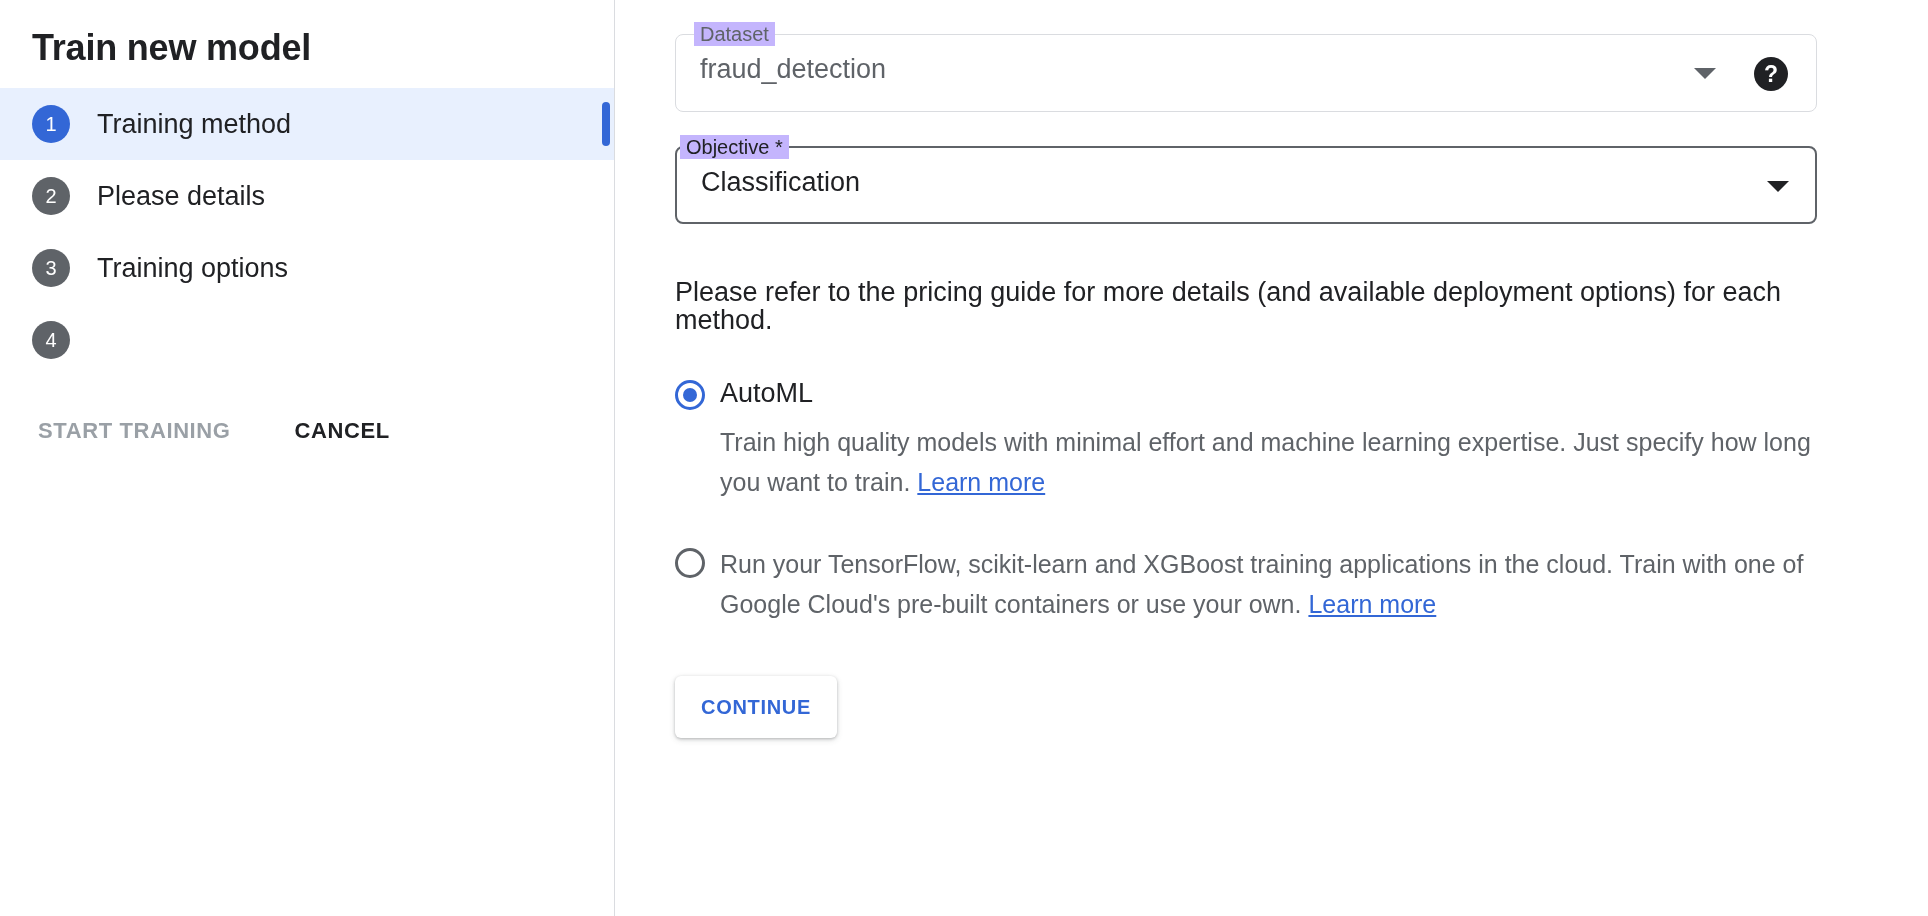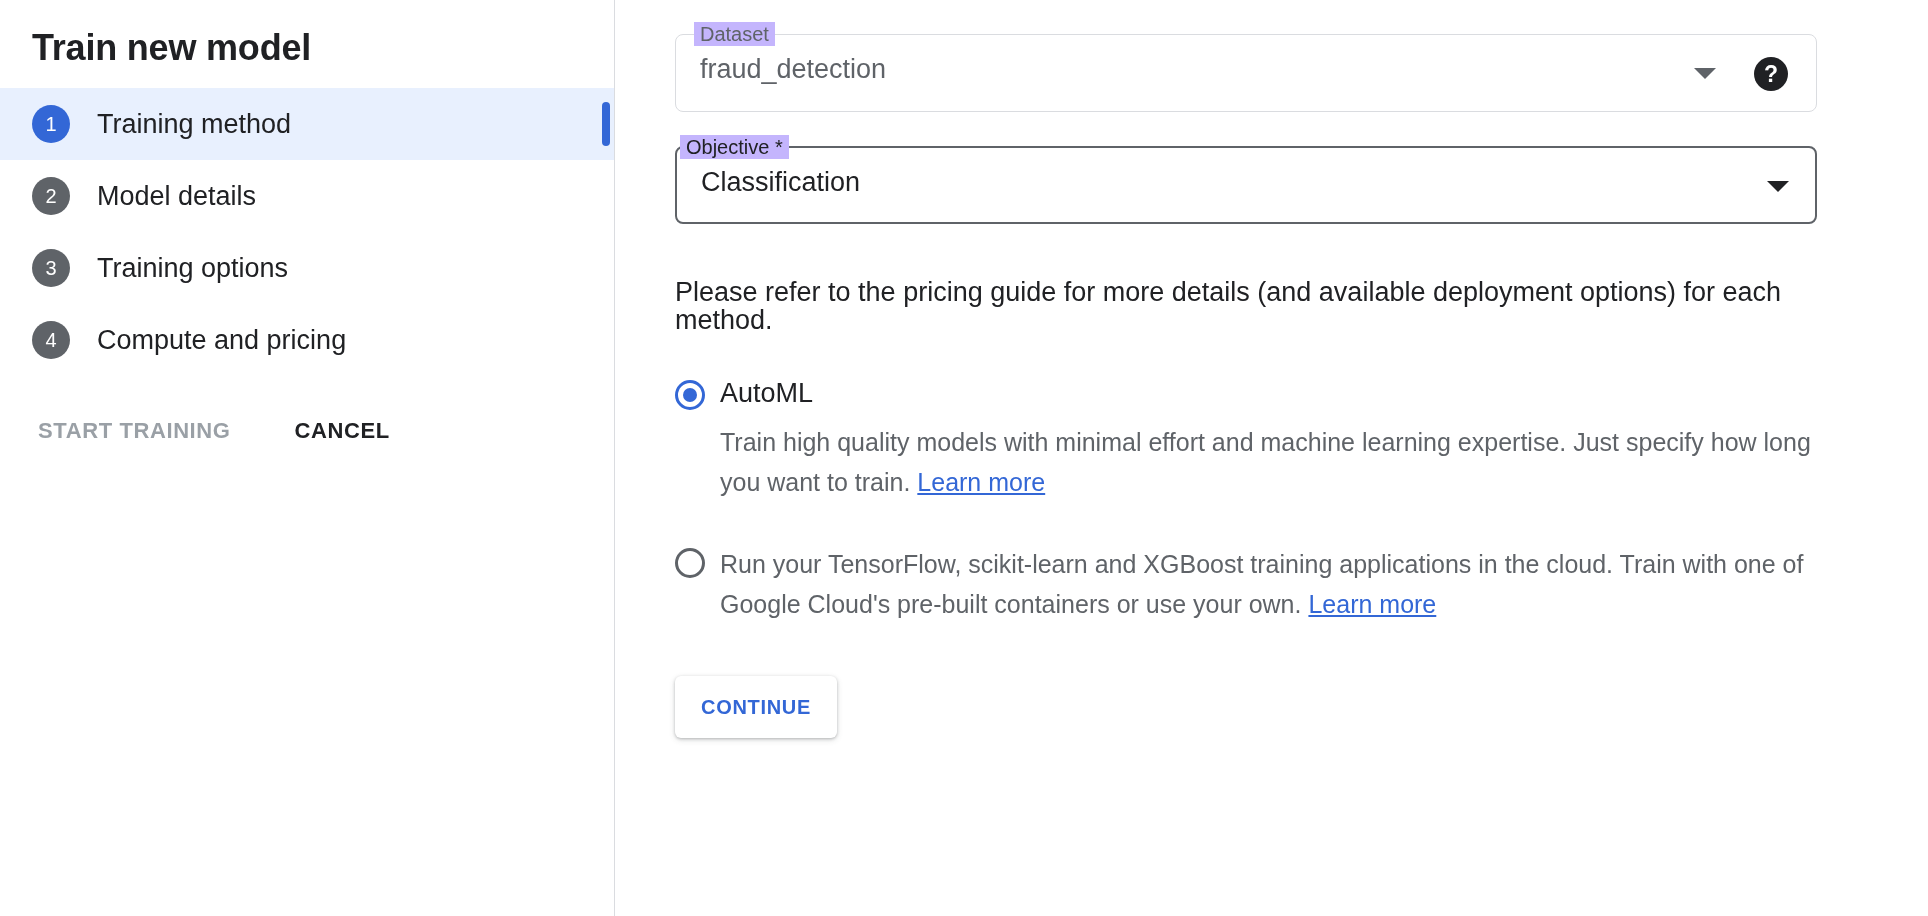--- a/index.html
+++ b/index.html
@@ -293,33 +293,32 @@
     <nav class="steps">
 
       <div class="step active">
         <span class="step-num">1</span>
         <span class="step-label">Training method</span>
         <span class="indicator"></span>
       </div>
 
       <div class="step">
         <span class="step-num">2</span>
-        <span class="step-label">Model details</span>
+        <span class="step-label">Please details</span>
 
       </div>
 
       <div class="step">
         <span class="step-num">3</span>
         <span class="step-label">Training options</span>
 
       </div>
 
       <div class="step">
         <span class="step-num">4</span>
-        <span class="step-label">Compute and pricing</span>
 
       </div>
 
     </nav>
 
     <div class="side-actions">
       <button class="text-button disabled">START TRAINING</button>
       <button class="text-button dark">CANCEL</button>
     </div>
 

